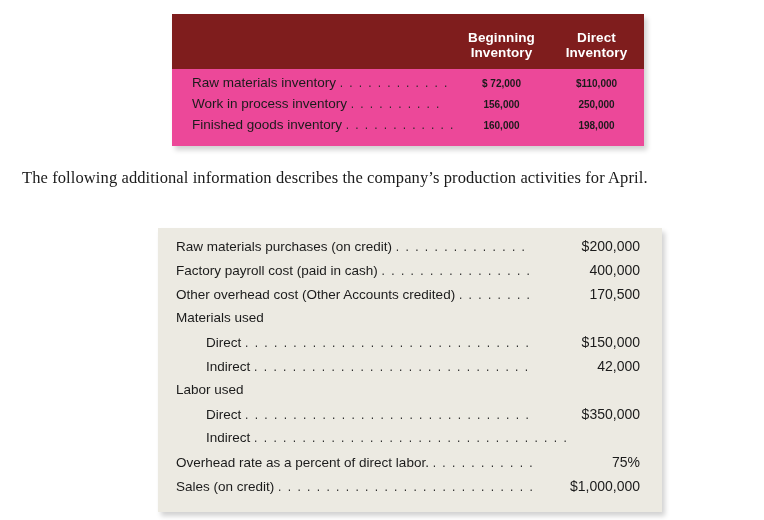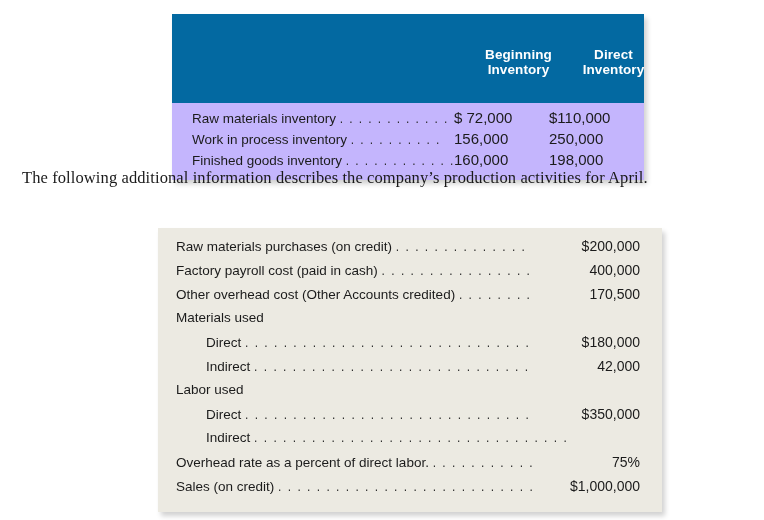--- a/index.html
+++ b/index.html
@@ -17,41 +17,41 @@
 
   
   #inventory-table {
     position: absolute;
     left: 172px;
     top: 14px;
     width: 472px;
     box-shadow: 3px 4px 5px rgba(0,0,0,0.18);
   }
   #inventory-table .head-row {
-    background: #0369a1;
+    background: #7f1d1d;
     color: #ffffff;
     display: flex;
     align-items: flex-end;
     height: 55px;
-    padding: 17px;
+    padding: 0;
   }
   #inventory-table .head-label {
     flex: 0 0 282px;
   }
   #inventory-table .head-col {
     flex: 0 0 95px;
     text-align: center;
     font-weight: bold;
     font-size: 13.5px;
     line-height: 15px;
     padding-bottom: 9px;
     letter-spacing: 0.1px;
   }
   #inventory-table .body {
-    background: #c4b5fd;
+    background: #ec4899;
     padding: 6px 0 8px 0;
   }
   #inventory-table .row {
     display: flex;
     align-items: baseline;
     height: 21px;
     font-size: 13.5px;
     color: #1b1b1b;
   }
   #inventory-table .row .label {
@@ -61,22 +61,23 @@
     white-space: nowrap;
     overflow: hidden;
   }
   #inventory-table .row .label .dots {
     letter-spacing: 1.4px;
     font-size: 12px;
     color: #2b2b2b;
   }
   #inventory-table .row .num {
     flex: 0 0 95px;
-    text-align: left;
-    font-size: 15px;
+    text-align: center;
+    font-size: 10px;
+    font-weight: bold;
   }
 
   
   #intro-paragraph {
     position: absolute;
     left: 22px;
     top: 168px;
     font-family: "Liberation Serif", serif;
     font-size: 16.5px;
     color: #1a1a1a;
@@ -204,21 +205,21 @@
       <span class="dots"></span>
     </div>
     <div class="num"></div>
   </div>
 
   <div class="row indent">
     <div class="label">
       <span>Direct</span>
       <span class="dots">. . . . . . . . . . . . . . . . . . . . . . . . . . . . . . . . . .</span>
     </div>
-    <div class="num">$180,000</div>
+    <div class="num">$150,000</div>
   </div>
 
   <div class="row indent">
     <div class="label">
       <span>Indirect</span>
       <span class="dots">. . . . . . . . . . . . . . . . . . . . . . . . . . . . . . . . .</span>
     </div>
     <div class="num">42,000</div>
   </div>
 

